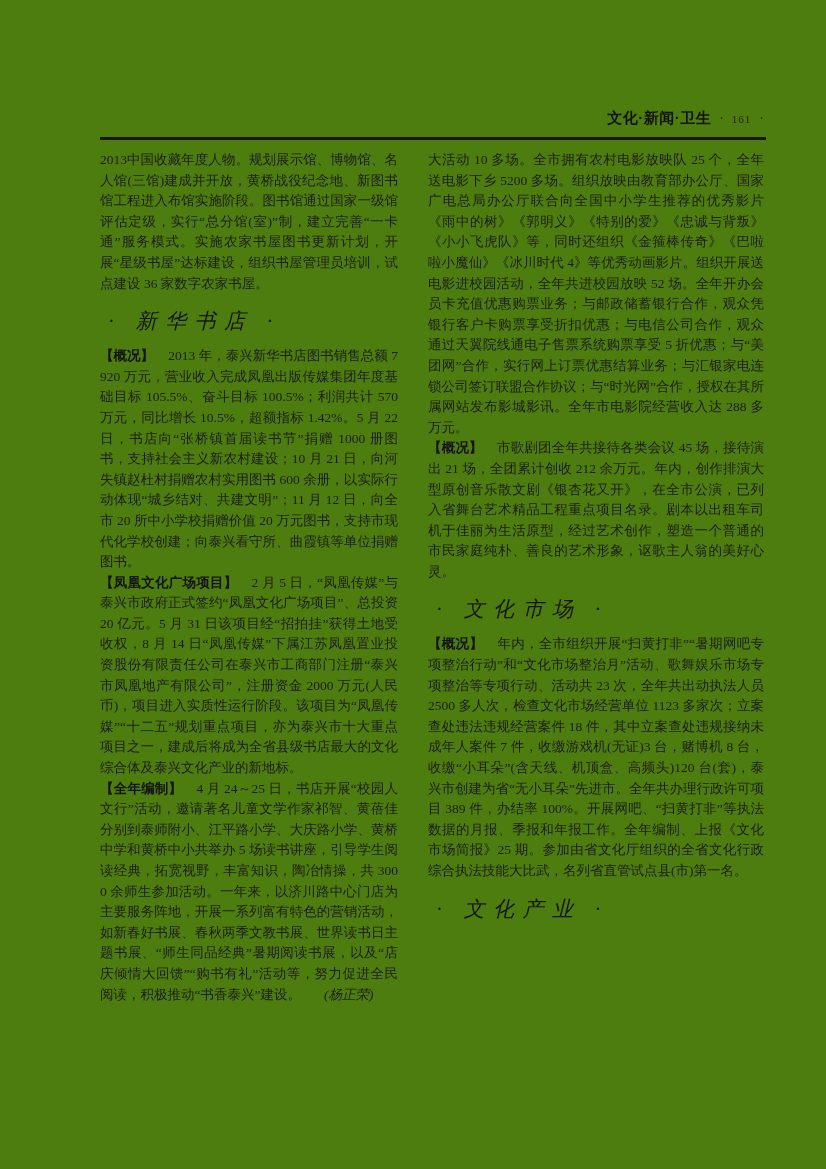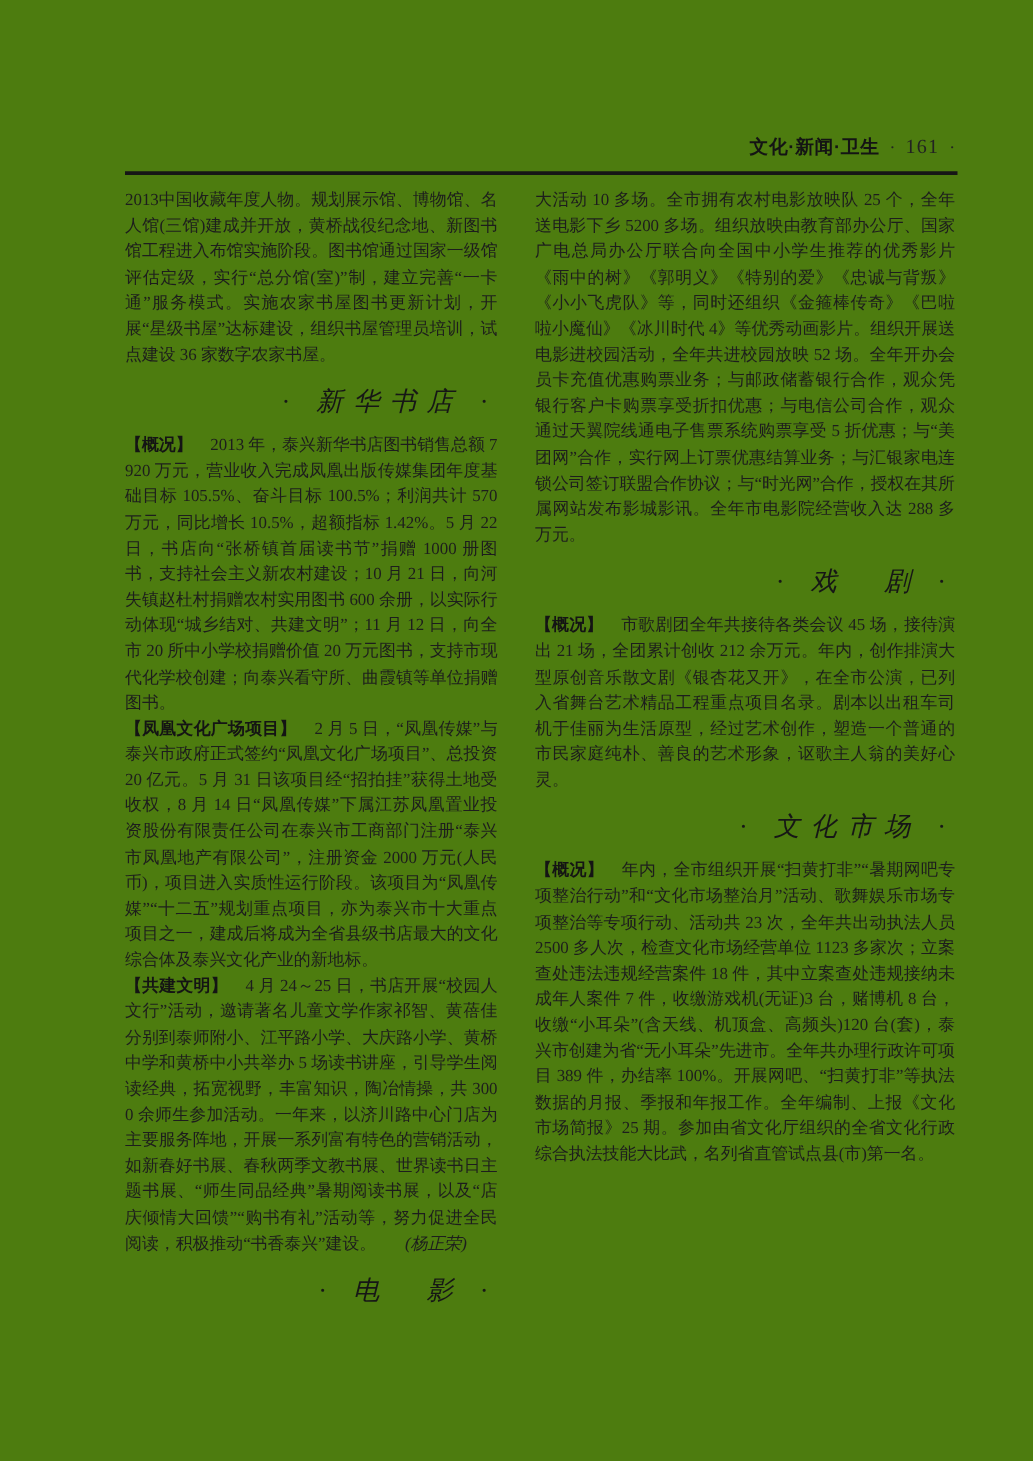--- a/index.html
+++ b/index.html
@@ -15,37 +15,37 @@
   .page-header{
     display:flex;justify-content:flex-end;align-items:baseline;
     height:24px;line-height:24px;
   }
   .running-head{
     font-weight:700;font-size:15px;letter-spacing:0.5px;color:#141414;
     font-family:"Liberation Sans","DejaVu Sans",sans-serif;
   }
   .hdr-dot{font-size:14px;margin:0 8px;color:#222;}
   .hdr-dot.last{margin-right:2px;}
-  .page-num{font-size:16px;color:#222;letter-spacing:1px;}
+  .page-num{font-size:11px;color:#222;letter-spacing:1px;}
   .rule{height:3px;background:#161616;margin-top:7px;}
   .cols{display:flex;gap:30px;margin-top:10px;}
   .col{box-sizing:border-box;}
   .col.left{width:298px;}
   .col.right{width:336px;}
   p.body{
     margin:0;font-size:13.5px;line-height:20.6px;
     text-align:justify;text-justify:inter-ideograph;
     color:#1d1d1d;word-break:break-all;
   }
   .entry{margin-top:9px;}
   .entry-label{font-weight:700;margin-right:1.05em;color:#141414;}
   h2.section{
     margin:13px 0 11px 0;
     font-size:21px;font-weight:500;font-style:italic;
-    text-align:right;letter-spacing:0.4em;text-indent:0.4em;
+    text-align:left;letter-spacing:0.4em;text-indent:0.4em;
     color:#161616;white-space:nowrap;
   }
   .credit{margin-left:1.7em;font-style:italic;white-space:nowrap;}
 </style>
 </head>
 <body>
 
 <div class="page">
   <div class="content">
 
@@ -62,35 +62,34 @@
 
       <div class="col left">
         <p class="body">2013中国收藏年度人物。规划展示馆、博物馆、名人馆(三馆)建成并开放，黄桥战役纪念地、新图书馆工程进入布馆实施阶段。图书馆通过国家一级馆评估定级，实行“总分馆(室)”制，建立完善“一卡通”服务模式。实施农家书屋图书更新计划，开展“星级书屋”达标建设，组织书屋管理员培训，试点建设 36 家数字农家书屋。</p>
 
         <h2 class="section">· 新华书店 ·</h2>
 
         <p class="body entry"><b class="entry-label">【概况】</b><span>2013 年，泰兴新华书店图书销售总额 7920 万元，营业收入完成凤凰出版传媒集团年度基础目标 105.5%、奋斗目标 100.5%；利润共计 570 万元，同比增长 10.5%，超额指标 1.42%。5 月 22 日，书店向“张桥镇首届读书节”捐赠 1000 册图书，支持社会主义新农村建设；10 月 21 日，向河失镇赵杜村捐赠农村实用图书 600 余册，以实际行动体现“城乡结对、共建文明”；11 月 12 日，向全市 20 所中小学校捐赠价值 20 万元图书，支持市现代化学校创建；向泰兴看守所、曲霞镇等单位捐赠图书。</span></p>
 
         <p class="body entry"><b class="entry-label">【凤凰文化广场项目】</b><span>2 月 5 日，“凤凰传媒”与泰兴市政府正式签约“凤凰文化广场项目”、总投资 20 亿元。5 月 31 日该项目经“招拍挂”获得土地受收权，8 月 14 日“凤凰传媒”下属江苏凤凰置业投资股份有限责任公司在泰兴市工商部门注册“泰兴市凤凰地产有限公司”，注册资金 2000 万元(人民币)，项目进入实质性运行阶段。该项目为“凤凰传媒”“十二五”规划重点项目，亦为泰兴市十大重点项目之一，建成后将成为全省县级书店最大的文化综合体及泰兴文化产业的新地标。</span></p>
 
-        <p class="body entry"><b class="entry-label">【共建文明】</b><span>4 月 24～25 日，书店开展“校园人文行”活动，邀请著名儿童文学作家祁智、黄蓓佳分别到泰师附小、江平路小学、大庆路小学、黄桥中学和黄桥中小共举办 5 场读书讲座，引导学生阅读经典，拓宽视野，丰富知识，陶冶情操，共 3000 余师生参加活动。一年来，以济川路中心门店为主要服务阵地，开展一系列富有特色的营销活动，如新春好书展、春秋两季文教书展、世界读书日主题书展、“师生同品经典”暑期阅读书展，以及“店庆倾情大回馈”“购书有礼”活动等，努力促进全民阅读，积极推动“书香泰兴”建设。</span><span class="credit">(杨正荣)</span></p>
+        <p class="body entry"><b class="entry-label">【全年编制】</b><span>4 月 24～25 日，书店开展“校园人文行”活动，邀请著名儿童文学作家祁智、黄蓓佳分别到泰师附小、江平路小学、大庆路小学、黄桥中学和黄桥中小共举办 5 场读书讲座，引导学生阅读经典，拓宽视野，丰富知识，陶冶情操，共 3000 余师生参加活动。一年来，以济川路中心门店为主要服务阵地，开展一系列富有特色的营销活动，如新春好书展、春秋两季文教书展、世界读书日主题书展、“师生同品经典”暑期阅读书展，以及“店庆倾情大回馈”“购书有礼”活动等，努力促进全民阅读，积极推动“书香泰兴”建设。</span><span class="credit">(杨正荣)</span></p>
 
-        <h2 class="section">· 电　影 ·</h2>
 
       </div>
 
       <div class="col right">
         <p class="body">大活动 10 多场。全市拥有农村电影放映队 25 个，全年送电影下乡 5200 多场。组织放映由教育部办公厅、国家广电总局办公厅联合向全国中小学生推荐的优秀影片《雨中的树》《郭明义》《特别的爱》《忠诚与背叛》《小小飞虎队》等，同时还组织《金箍棒传奇》《巴啦啦小魔仙》《冰川时代 4》等优秀动画影片。组织开展送电影进校园活动，全年共进校园放映 52 场。全年开办会员卡充值优惠购票业务；与邮政储蓄银行合作，观众凭银行客户卡购票享受折扣优惠；与电信公司合作，观众通过天翼院线通电子售票系统购票享受 5 折优惠；与“美团网”合作，实行网上订票优惠结算业务；与汇银家电连锁公司签订联盟合作协议；与“时光网”合作，授权在其所属网站发布影城影讯。全年市电影院经营收入达 288 多万元。</p>
 
-        <h2 class="section">· 戏　剧 ·</h2>
 
         <p class="body entry"><b class="entry-label">【概况】</b><span>市歌剧团全年共接待各类会议 45 场，接待演出 21 场，全团累计创收 212 余万元。年内，创作排演大型原创音乐散文剧《银杏花又开》，在全市公演，已列入省舞台艺术精品工程重点项目名录。剧本以出租车司机于佳丽为生活原型，经过艺术创作，塑造一个普通的市民家庭纯朴、善良的艺术形象，讴歌主人翁的美好心灵。</span></p>
 
         <h2 class="section">· 文化市场 ·</h2>
 
         <p class="body entry"><b class="entry-label">【概况】</b><span>年内，全市组织开展“扫黄打非”“暑期网吧专项整治行动”和“文化市场整治月”活动、歌舞娱乐市场专项整治等专项行动、活动共 23 次，全年共出动执法人员 2500 多人次，检查文化市场经营单位 1123 多家次；立案查处违法违规经营案件 18 件，其中立案查处违规接纳未成年人案件 7 件，收缴游戏机(无证)3 台，赌博机 8 台，收缴“小耳朵”(含天线、机顶盒、高频头)120 台(套)，泰兴市创建为省“无小耳朵”先进市。全年共办理行政许可项目 389 件，办结率 100%。开展网吧、“扫黄打非”等执法数据的月报、季报和年报工作。全年编制、上报《文化市场简报》25 期。参加由省文化厅组织的全省文化行政综合执法技能大比武，名列省直管试点县(市)第一名。</span></p>
 
+        <h2 class="section">· 文化产业 ·</h2>
 
       </div>
 
     </div>
   </div>
 </div>
 
 </body></html>

